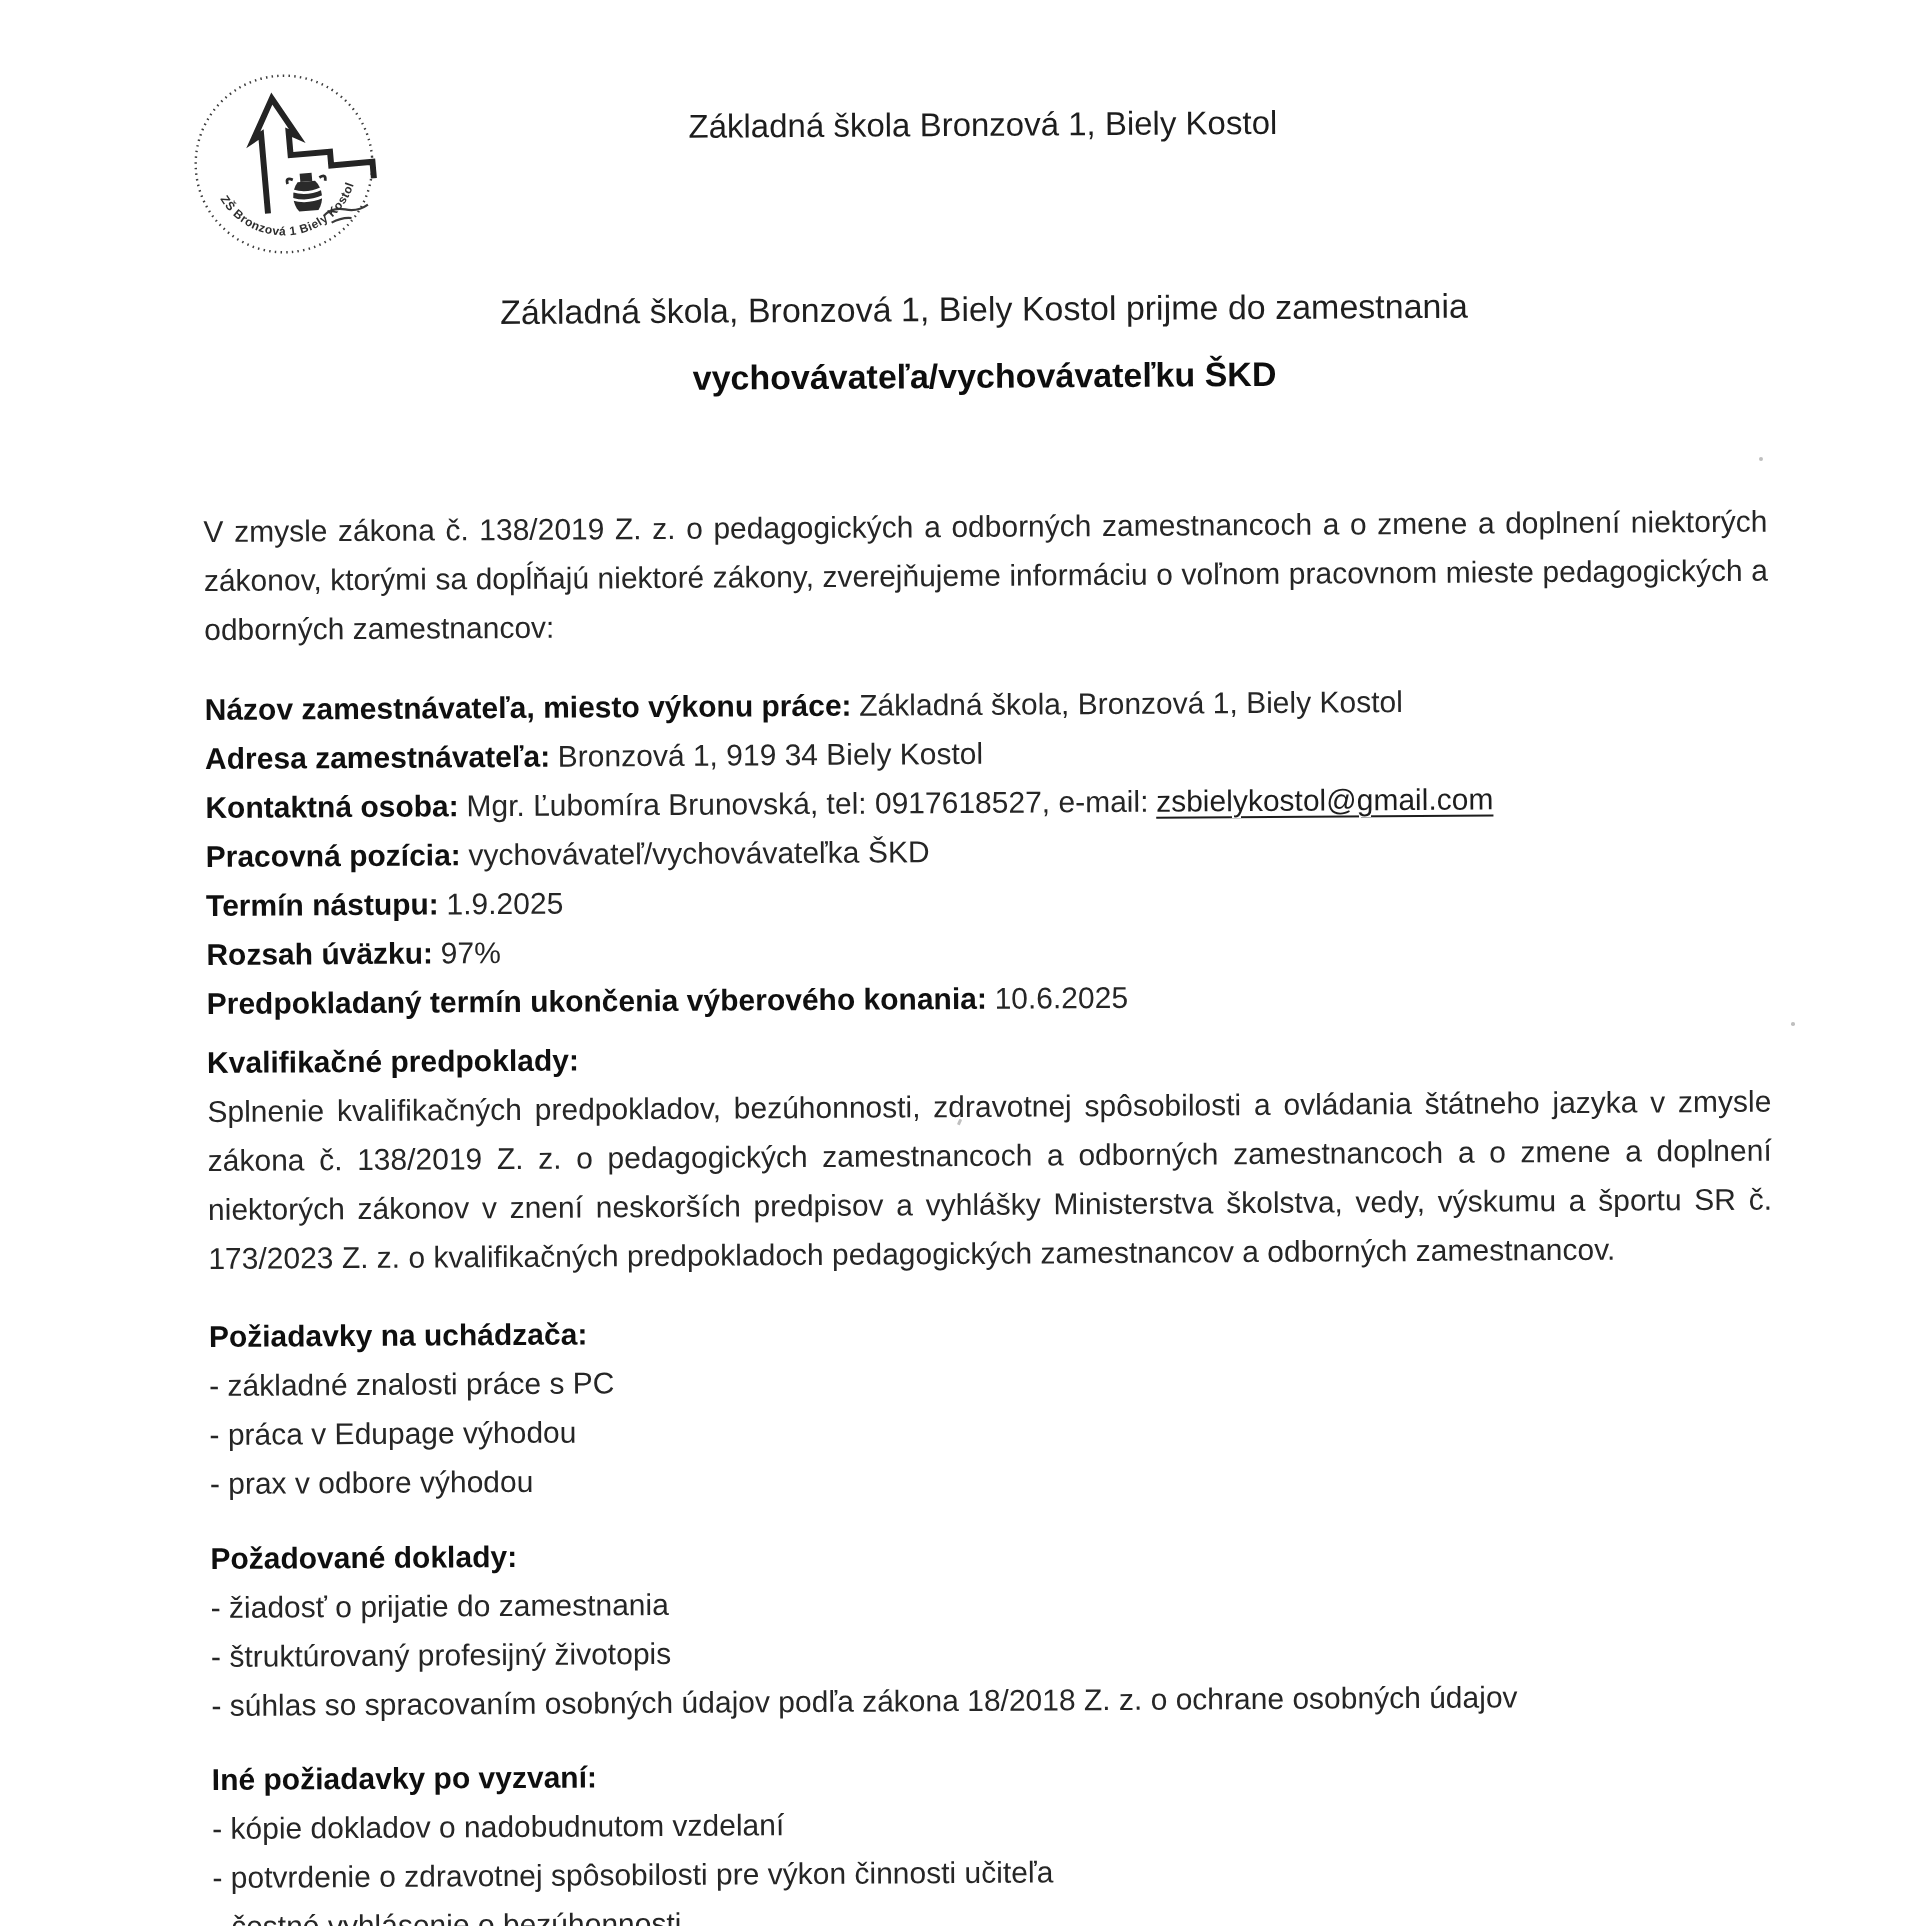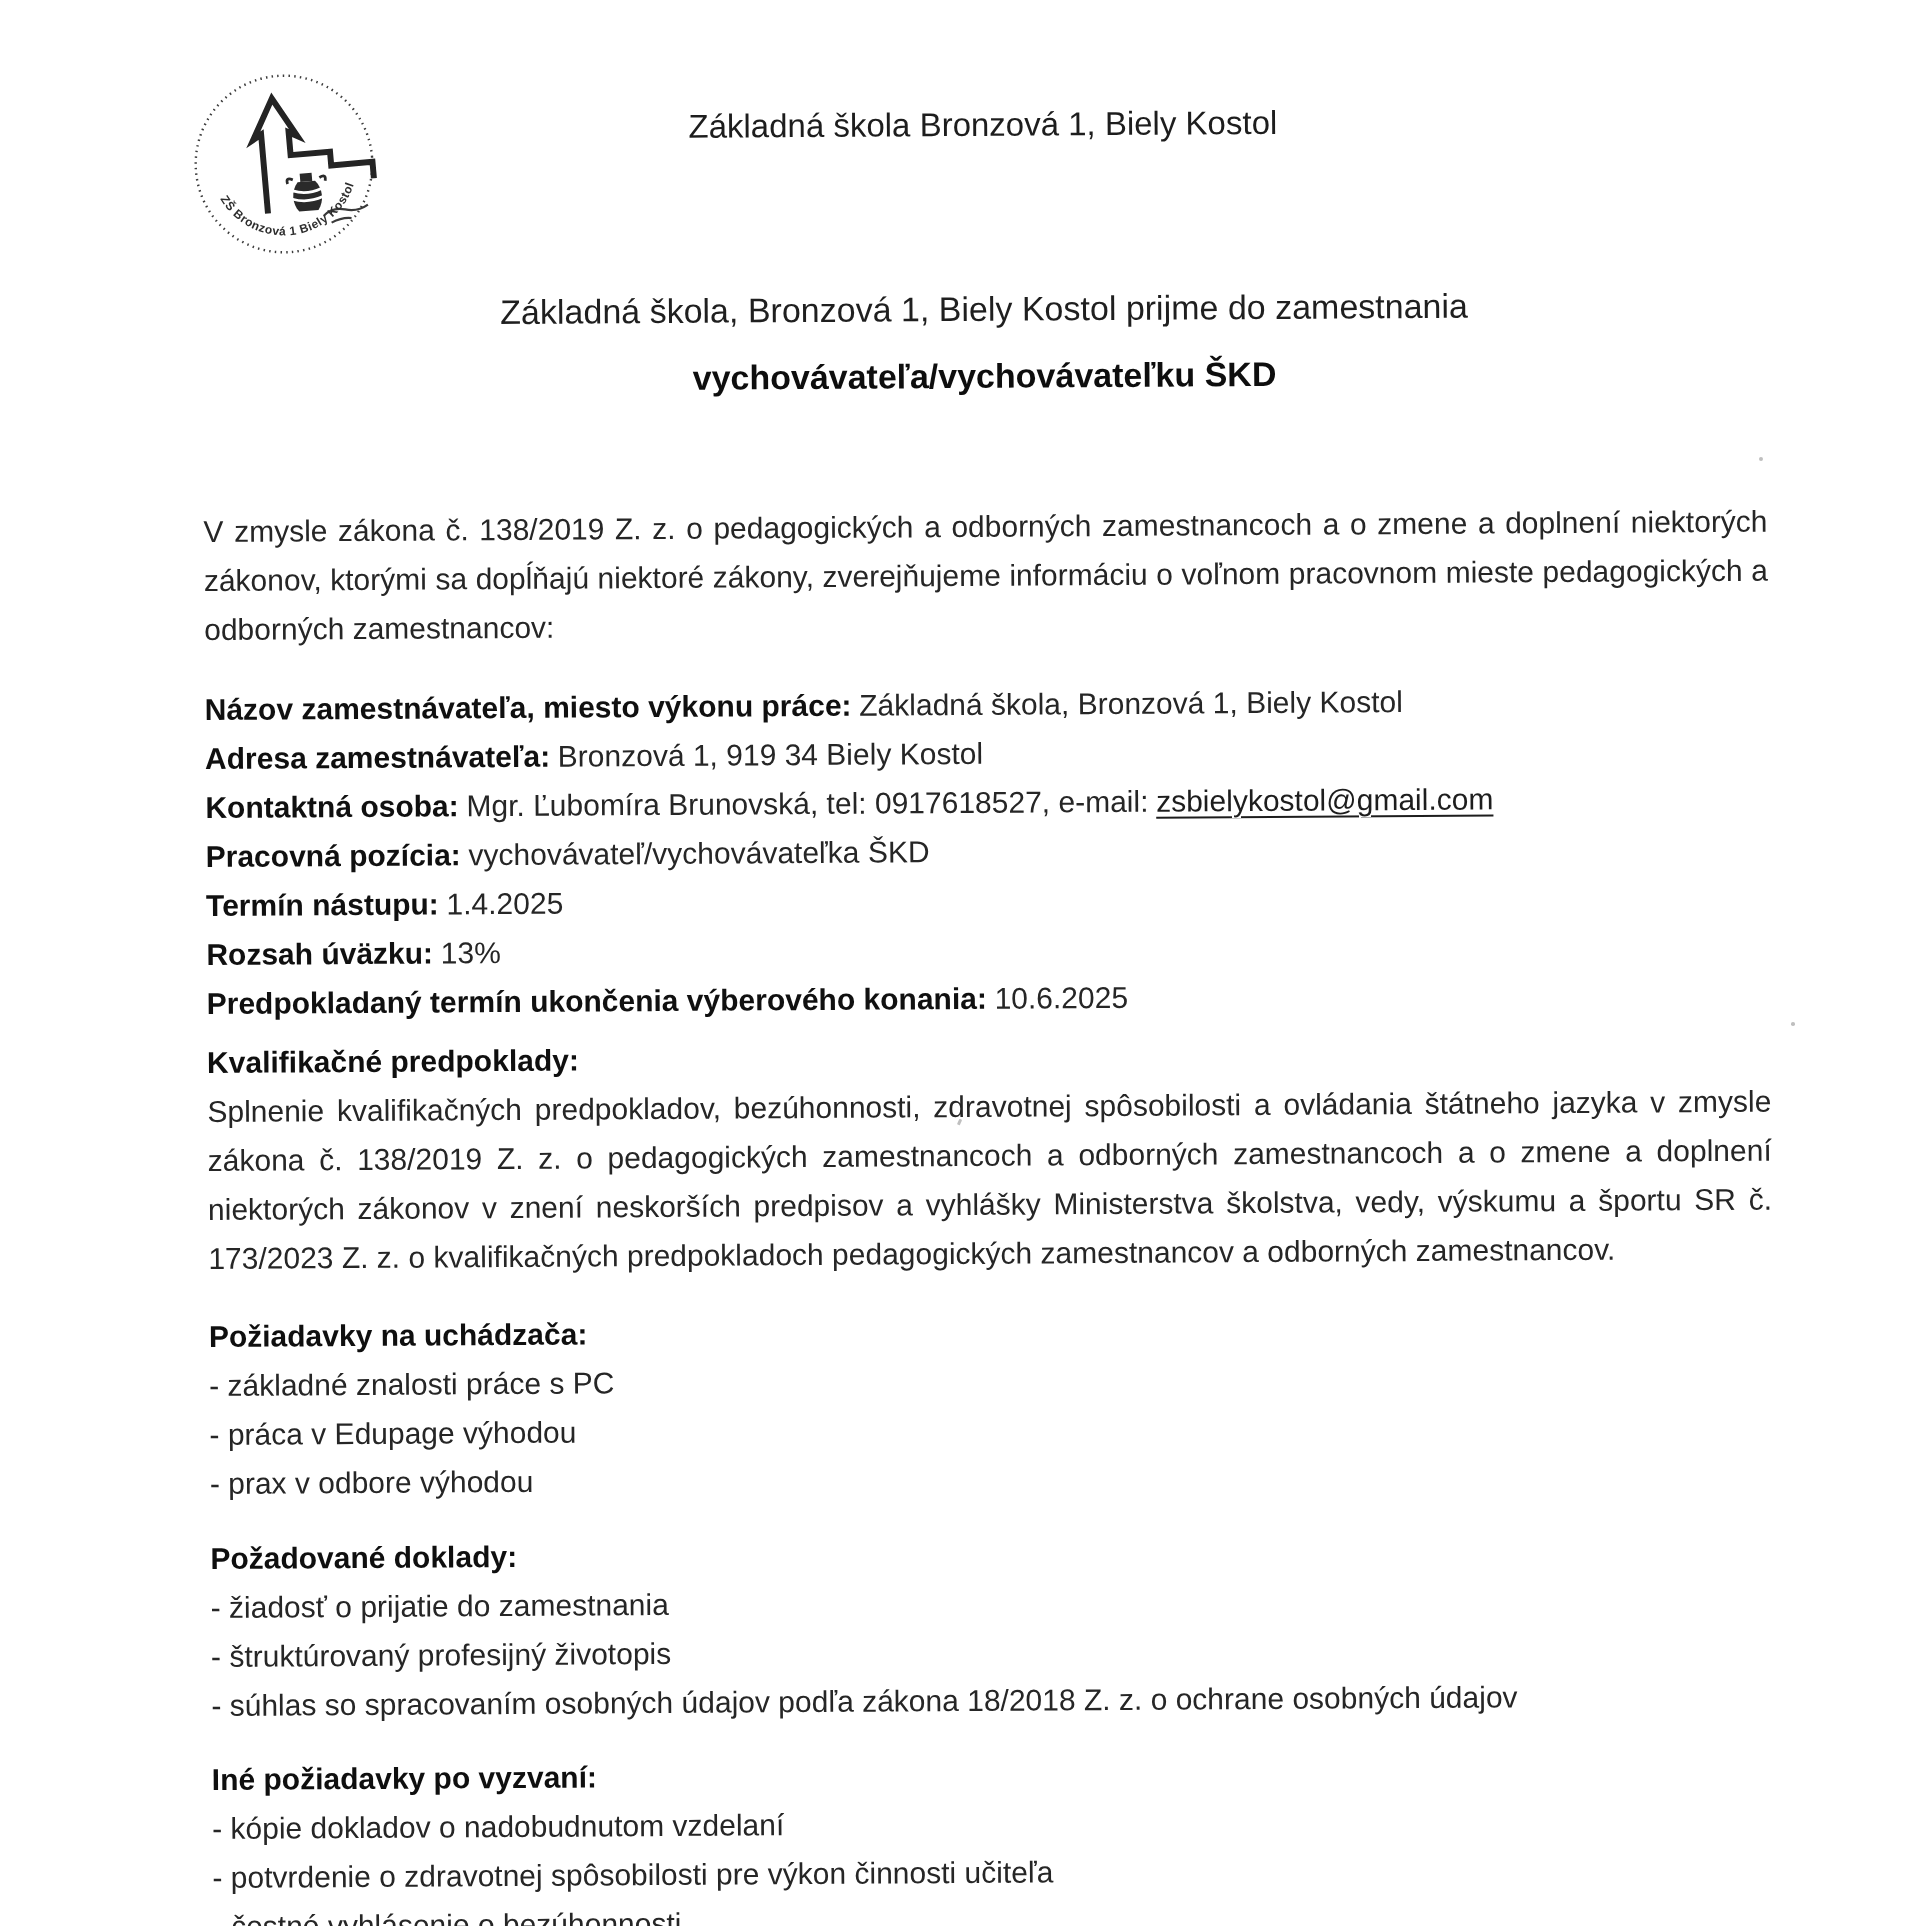--- a/index.html
+++ b/index.html
@@ -77,24 +77,24 @@
       <p class="detail">
         <span class="b">Adresa zamestnávateľa:</span><span>Bronzová 1, 919 34 Biely Kostol</span>
       </p>
       <p class="detail">
         <span class="b">Kontaktná osoba:</span><span>Mgr. Ľubomíra Brunovská, tel: 0917618527, e-mail:</span><a href="#" class="email-link">zsbielykostol@gmail.com</a>
       </p>
       <p class="detail">
         <span class="b">Pracovná pozícia:</span><span>vychovávateľ/vychovávateľka ŠKD</span>
       </p>
       <p class="detail">
-        <span class="b">Termín nástupu:</span><span>1.4.2025</span>
+        <span class="b">Termín nástupu:</span><span>1.9.2025</span>
       </p>
       <p class="detail">
-        <span class="b">Rozsah úväzku:</span><span>13%</span>
+        <span class="b">Rozsah úväzku:</span><span>97%</span>
       </p>
       <p class="detail">
         <span class="b">Predpokladaný termín ukončenia výberového konania:</span><span>10.6.2025</span>
       </p>
     </div>
 
     <p class="heading h-kval">Kvalifikačné predpoklady:</p>
     <p class="body-text just">Splnenie kvalifikačných predpokladov, bezúhonnosti, zdravotnej spôsobilosti a ovládania štátneho jazyka v zmysle zákona č. 138/2019 Z. z. o pedagogických zamestnancoch a odborných zamestnancoch a o zmene a doplnení niektorých zákonov v znení neskorších predpisov a vyhlášky Ministerstva školstva, vedy, výskumu a športu SR č. 173/2023 Z. z. o kvalifikačných predpokladoch pedagogických zamestnancov a odborných zamestnancov.</p>
 
     <p class="heading h-poz">Požiadavky na uchádzača:</p>

